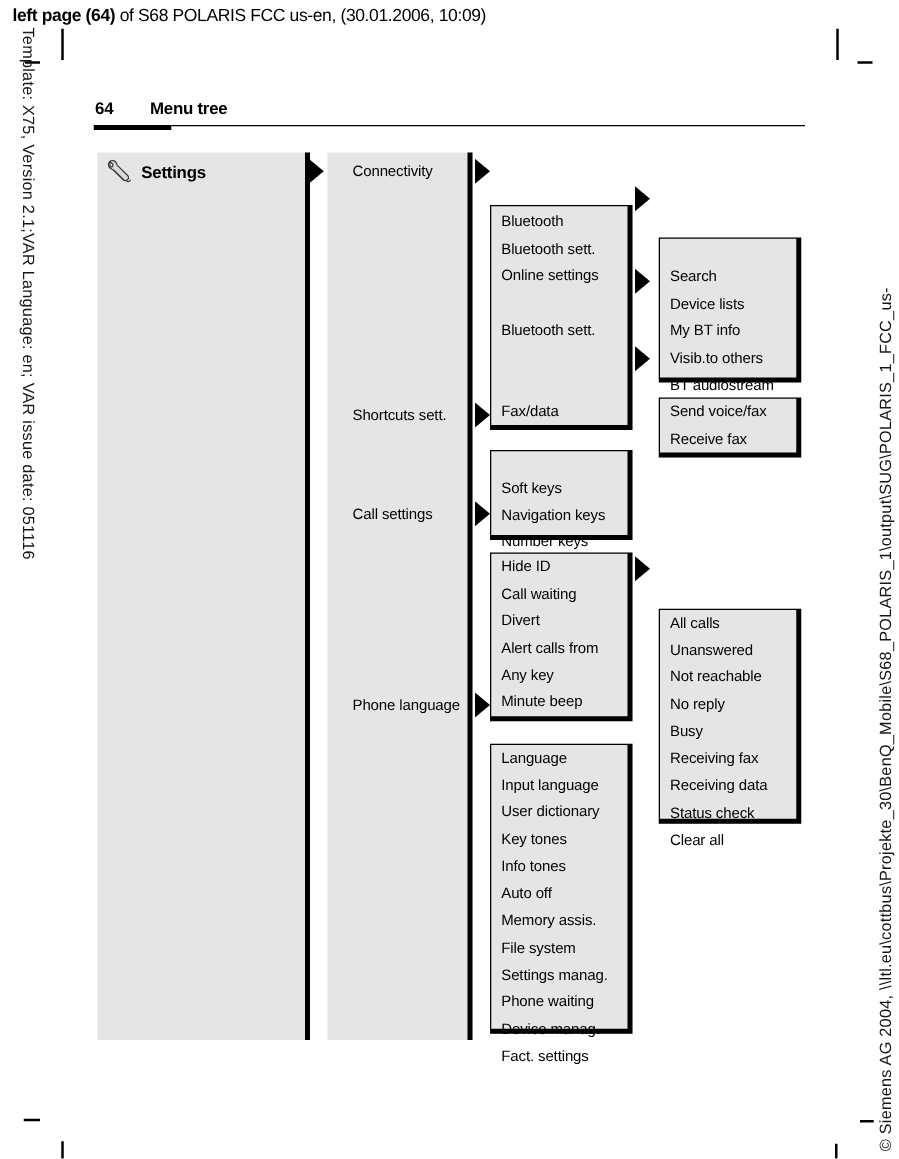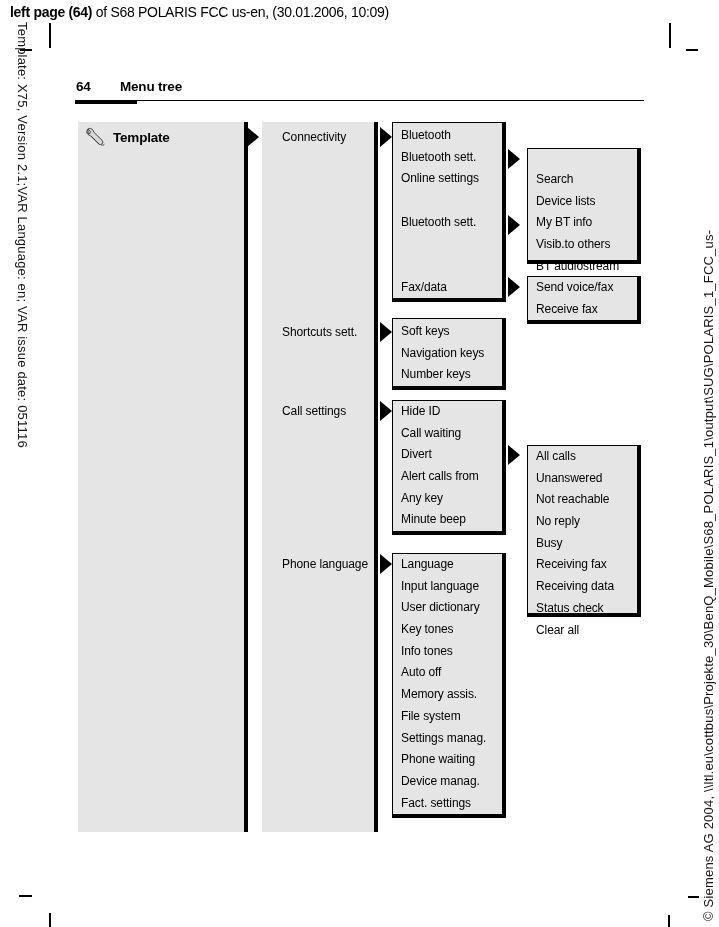--- a/index.html
+++ b/index.html
@@ -19,21 +19,21 @@
   .hdr-title{position:absolute;left:120px;top:79px;font-size:13.5px;font-weight:bold;letter-spacing:-0.2px;}
   .rule-thick{position:absolute;left:75px;top:100px;width:62px;height:3.5px;background:#000;}
   .rule-thin{position:absolute;left:137px;top:100px;width:507px;height:1.2px;background:#000;}
   
   .col{position:absolute;background:#e5e5e5;border-right:4px solid #000;box-sizing:border-box;}
   .root-row{position:absolute;left:7px;top:5px;display:flex;align-items:center;gap:5px;}
   .root-label{font-size:13.5px;font-weight:bold;letter-spacing:-0.2px;}
   .l2-label{position:absolute;left:20px;height:22px;line-height:22px;font-size:12px;letter-spacing:-0.1px;white-space:nowrap;}
   
   .box{position:absolute;background:#e5e5e5;border:1px solid #000;border-right-width:4px;
-       border-bottom-width:4px;box-sizing:border-box;}
+       border-bottom-width:4px;box-sizing:border-box;margin-top:42px;}
   .row{height:21.7px;line-height:21.7px;padding-left:8px;font-size:12px;letter-spacing:-0.1px;white-space:nowrap;overflow:hidden;}
   
   .arrow{position:absolute;width:0;height:0;border-top:10px solid transparent;
          border-bottom:10px solid transparent;border-left:12px solid #000;}
   .icon-box{width:23px;height:21px;flex:0 0 auto;}
 </style>
 </head>
 <body>
 
 <div class="page">
@@ -59,21 +59,21 @@
   <div class="rule-thick"></div>
   <div class="rule-thin"></div>
 
   <div class="col" style="left:78px;top:122px;width:170px;height:710px;">
     <div class="root-row">
       <svg class="icon-box" viewBox="0 0 24 22">
         <path d="M3 2.2 C1.4 3.6 1.3 6.4 3.2 7.9 L5.6 9.2 14.2 17.6 C15.2 18.6 16.9 18.6 17.9 17.6 C18.9 16.6 18.9 15 17.9 14 L9.3 5.6 8.3 3.4 C7.2 1.3 4.6 0.9 3 2.2 L5.6 4.6 5.2 6.6 3.2 7 Z" fill="#d9d9d9" stroke="#3a3a3a" stroke-width="1" stroke-linejoin="round"></path>
         <path d="M6.6 9.8 L15 18.1" fill="none" stroke="#3a3a3a" stroke-width="0.9"></path>
         <path d="M16.9 18.9 C18.4 19.6 19.9 18.9 20.3 17.6" fill="none" stroke="#3a3a3a" stroke-width="0.9"></path>
       </svg>
-      <span class="root-label">Template</span>
+      <span class="root-label">Settings</span>
     </div>
   </div>
 
   <div class="col" style="left:262px;top:122px;width:116px;height:710px;">
     <div class="l2-label" style="top:4px;">Connectivity</div>
     <div class="l2-label" style="top:199px;">Shortcuts sett.</div>
     <div class="l2-label" style="top:278px;">Call settings</div>
     <div class="l2-label" style="top:431px;">Phone language</div>
   </div>
 
@@ -106,21 +106,21 @@
     <div class="row">My BT info</div>
     <div class="row">Visib.to others</div>
     <div class="row">BT audiostream</div>
   </div>
 
   <div class="box" style="left:527px;top:276px;width:114px;height:48px;">
     <div class="row">Send voice/fax</div>
     <div class="row">Receive fax</div>
   </div>
 
-  <div class="box" style="left:392px;top:318px;width:114px;height:72px;padding-top:2px;">
+  <div class="box" style="left:392px;top:318px;width:114px;height:72px;padding-top:19px;">
     <div class="row">Soft keys</div>
     <div class="row">Navigation keys</div>
     <div class="row">Number keys</div>
   </div>
 
   <div class="box" style="left:392px;top:400px;width:114px;height:135px;">
     <div class="row">Hide ID</div>
     <div class="row">Call waiting</div>
     <div class="row">Divert</div>
     <div class="row">Alert calls from</div>
@@ -133,21 +133,21 @@
     <div class="row">Unanswered</div>
     <div class="row">Not reachable</div>
     <div class="row">No reply</div>
     <div class="row">Busy</div>
     <div class="row">Receiving fax</div>
     <div class="row">Receiving data</div>
     <div class="row">Status check</div>
     <div class="row">Clear all</div>
   </div>
 
-  <div class="box" style="left:392px;top:553px;width:114px;height:265px;">
+  <div class="box" style="left:392px;top:553px;width:114px;height:232px;">
     <div class="row">Language</div>
     <div class="row">Input language</div>
     <div class="row">User dictionary</div>
     <div class="row">Key tones</div>
     <div class="row">Info tones</div>
     <div class="row">Auto off</div>
     <div class="row">Memory assis.</div>
     <div class="row">File system</div>
     <div class="row">Settings manag.</div>
     <div class="row">Phone waiting</div>

